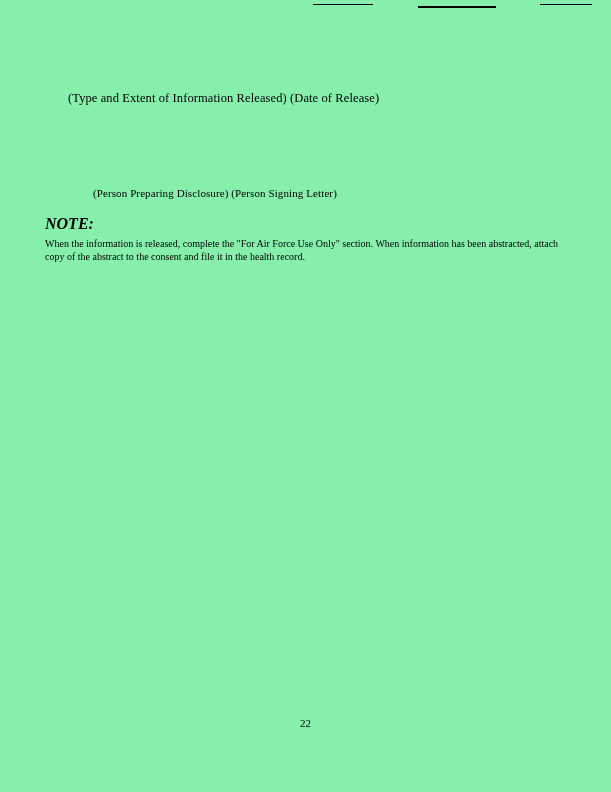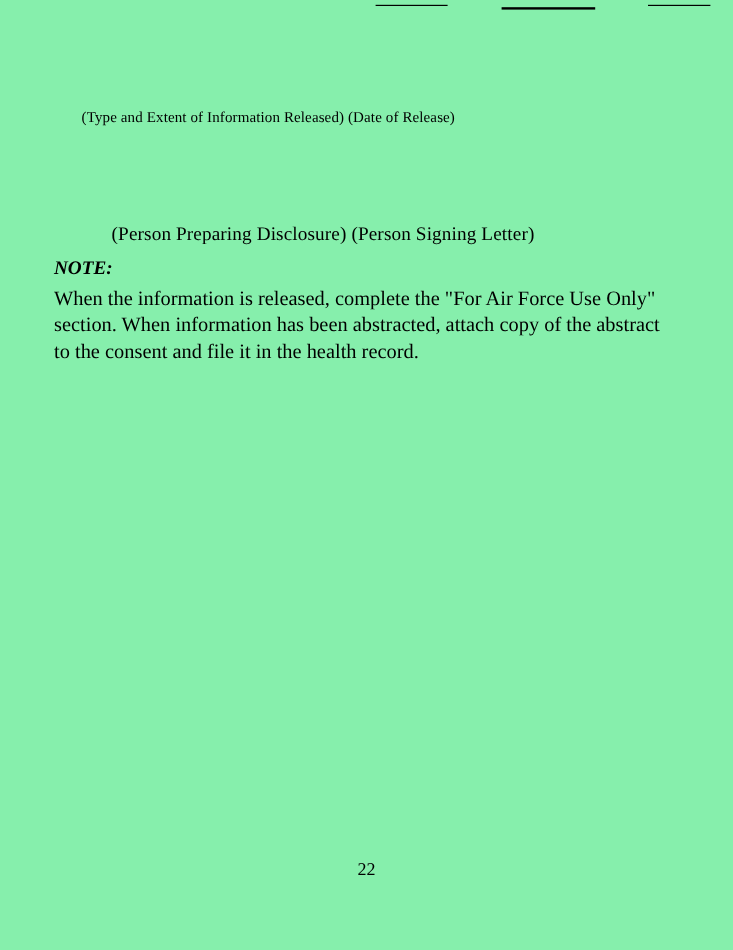--- a/index.html
+++ b/index.html
@@ -43,50 +43,50 @@
     position: absolute;
     left: 68px;
     top: 91px;
     font-size: 12.5px;
     letter-spacing: 0.1px;
   }
   .line-b {
     position: absolute;
     left: 93px;
     top: 187px;
-    font-size: 16px;
+    font-size: 11px;
     letter-spacing: 0.1px;
   }
 
   .note-label {
     position: absolute;
     left: 45px;
     top: 215px;
     font-size: 16px;
     font-weight: bold;
     font-style: italic;
   }
 
   .note-body {
     position: absolute;
     left: 45px;
     top: 238px;
     width: 522px;
-    font-size: 17px;
+    font-size: 10px;
     line-height: 1.28;
     text-align: left;
   }
 
   .page-number {
     position: absolute;
     left: 0;
     top: 717px;
     width: 611px;
     text-align: center;
-    font-size: 15px;
+    font-size: 11px;
   }
 </style>
 </head>
 <body>
 
 <div class="page">
 
   <div class="top-rules">
     <div class="rule r1"></div>
     <div class="rule r2"></div>

